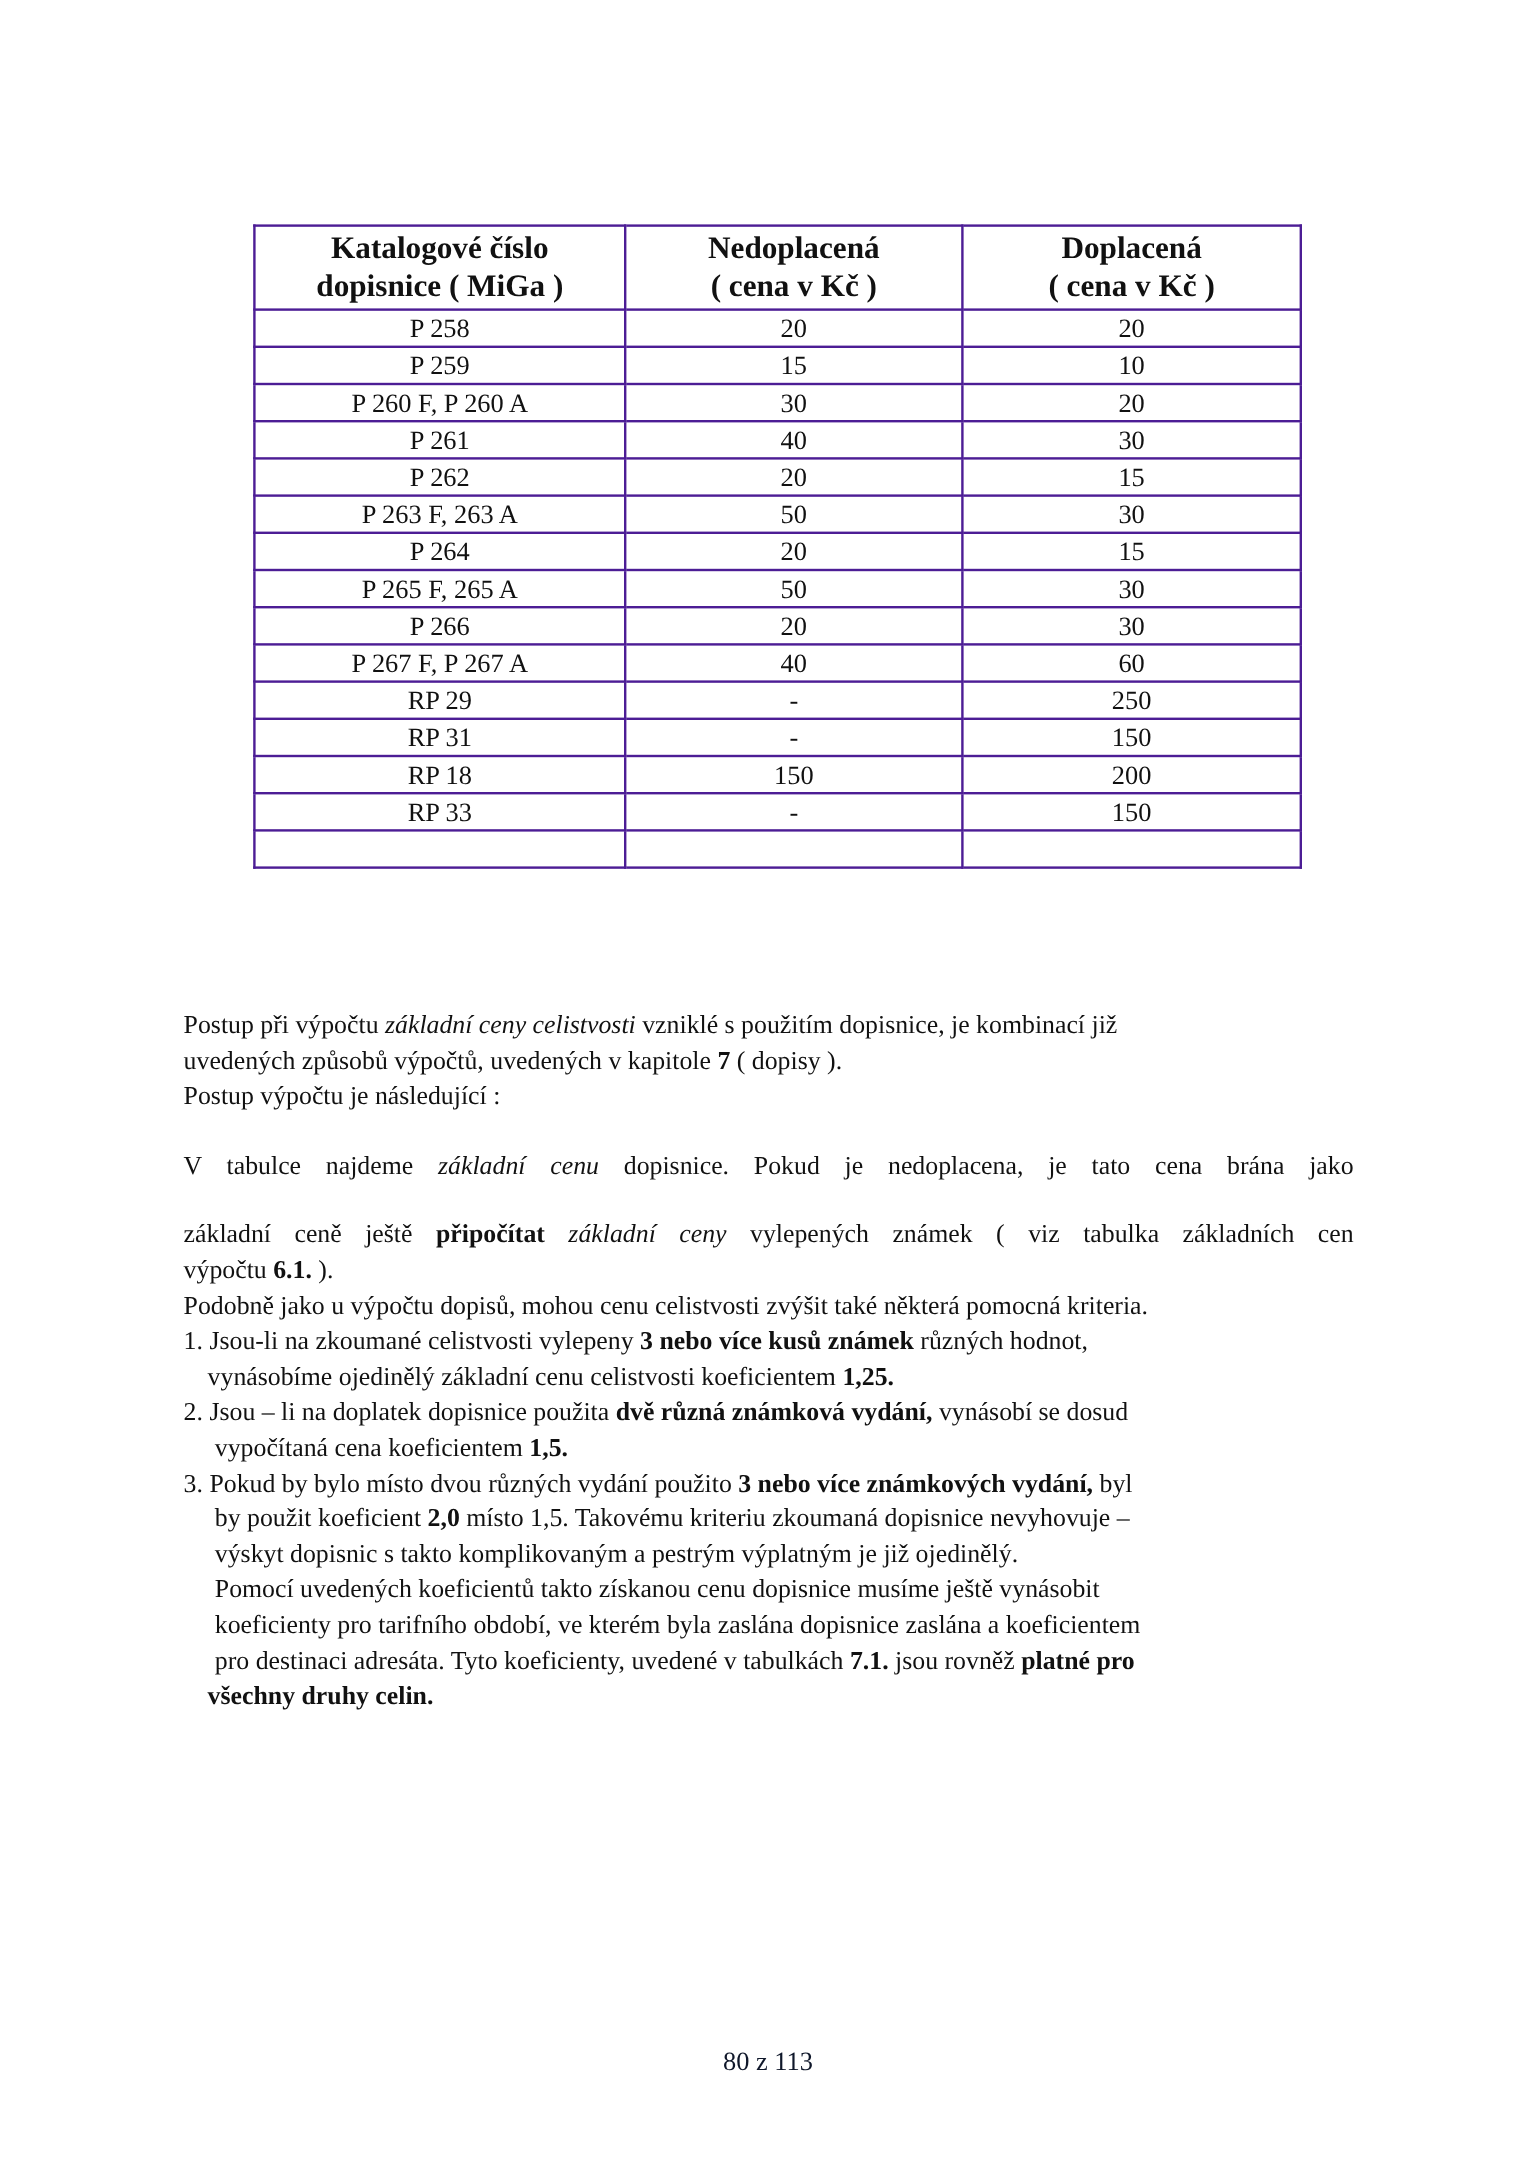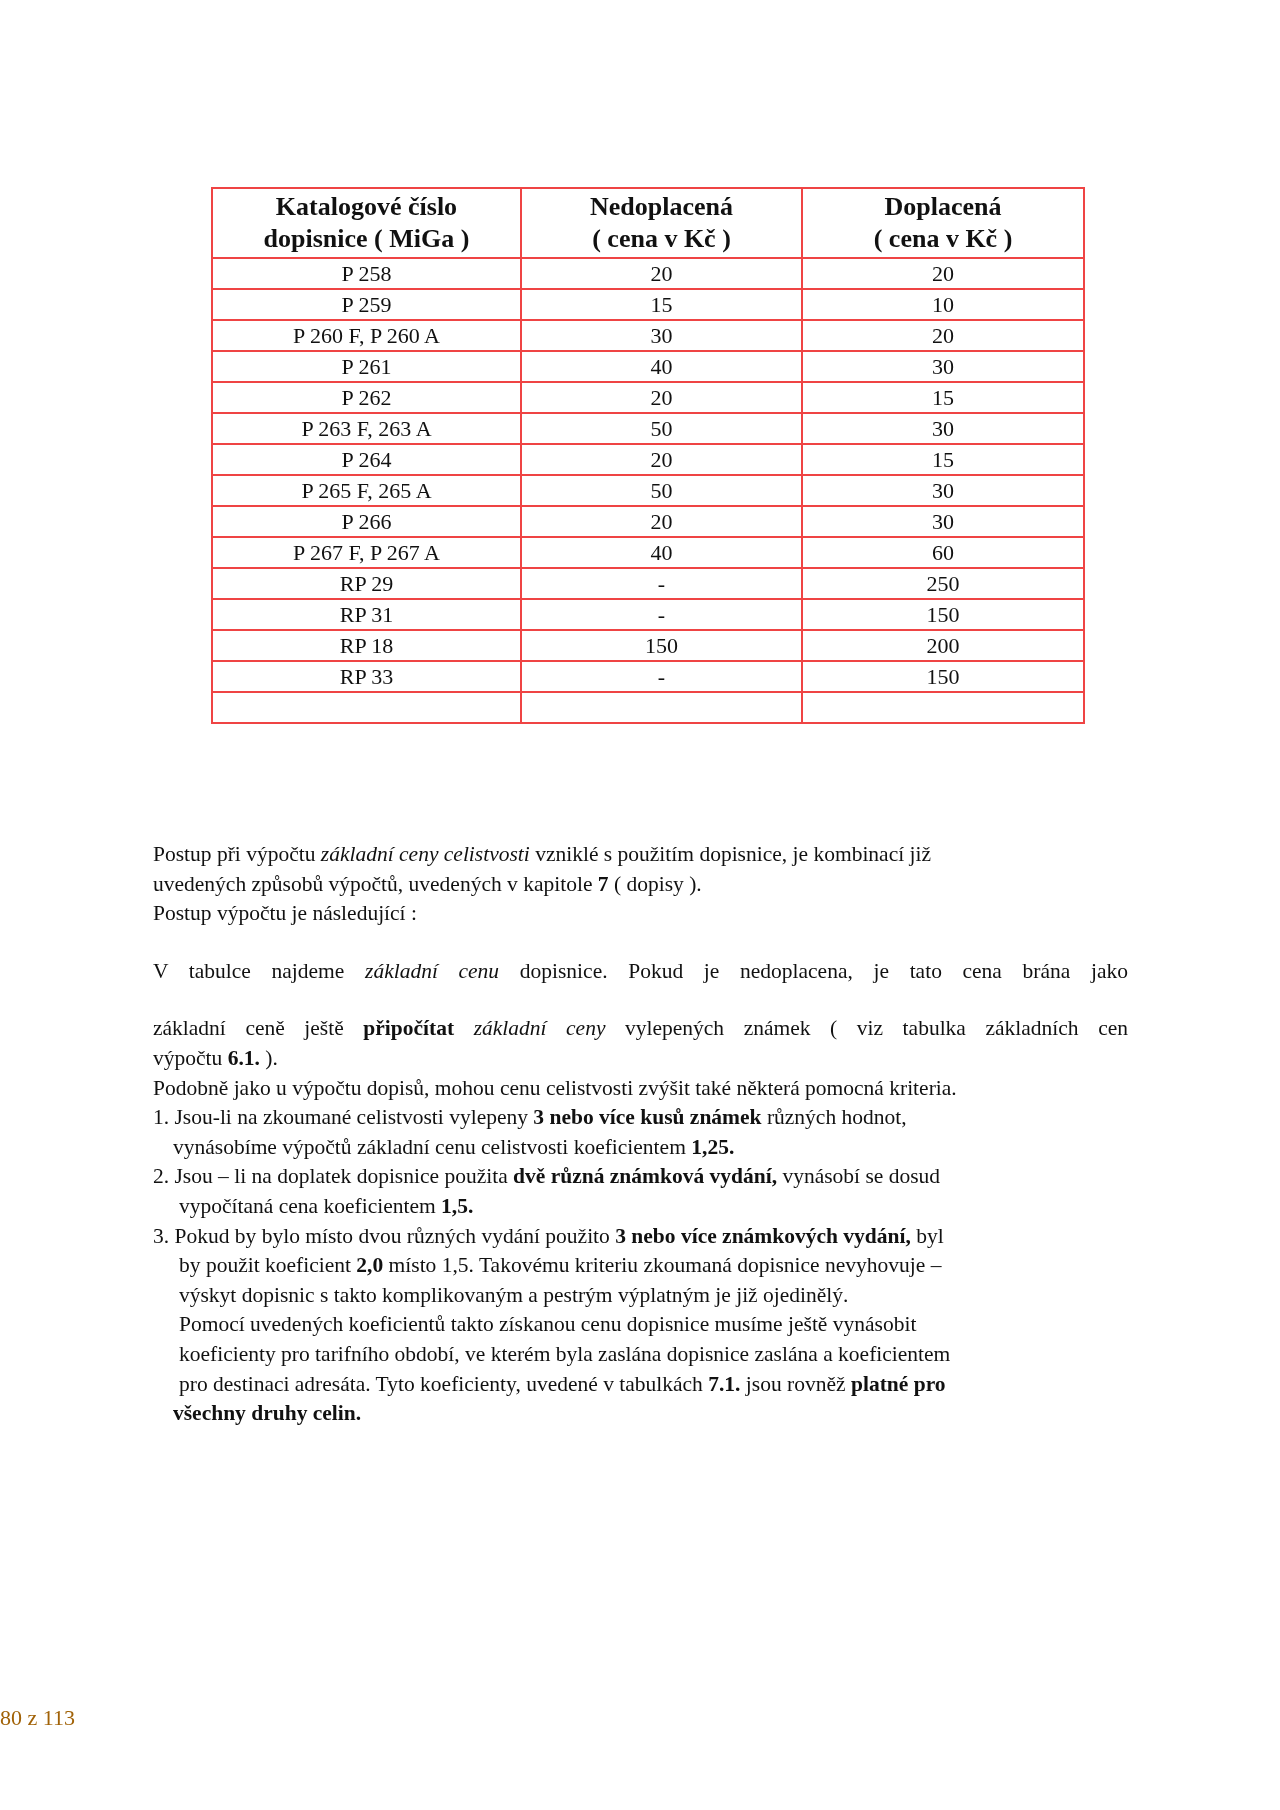--- a/index.html
+++ b/index.html
@@ -9,43 +9,43 @@
 
   table.price-table {
     position: absolute; left: 211px; top: 187px; width: 872px;
     border-collapse: collapse; table-layout: fixed;
     font-family: "Liberation Serif", serif; font-size: 22px; color: #111;
   }
   table.price-table col.c1 { width: 309px; }
   table.price-table col.c2 { width: 281px; }
   table.price-table col.c3 { width: 282px; }
   table.price-table th, table.price-table td {
-    border: 2px solid #ef4444; text-align: center; padding: 0; vertical-align: middle;
+    border: 2px solid #4c1d95; text-align: center; padding: 0; vertical-align: middle;
   }
   table.price-table th {
     height: 68px; font-weight: bold; font-size: 26px; line-height: 32px;
   }
   table.price-table th span { display: block; }
   table.price-table td { height: 29px; line-height: 29px; margin-left: 10px; }
 
   .body-text {
     position: absolute; left: 153px; top: 840px; width: 975px;
     font-size: 21.5px; line-height: 29.6px; color: #111;
   }
   .line { white-space: nowrap; }
   .just { text-align: justify; text-align-last: justify; white-space: normal; margin-top: 28px; }
   .ind1 { padding-left: 20px; }
   .ind2 { padding-left: 26px; }
   .ind3 { padding-left: 20px; }
   b { font-weight: bold; }
   i { font-style: italic; }
 
   .footer {
-    position: absolute; left: 0; width: 1280px; top: 1705px; 
-    font-size: 22px; color: #a16207;
+    position: absolute; left: 0; width: 1280px; top: 1705px; text-align: center;
+    font-size: 22px; color: #0f172a;
   }
 </style>
 </head>
 <body>
 
 <div class="page">
 
   <table class="price-table">
     <colgroup>
         <col class="c1">
@@ -152,21 +152,21 @@
     <div class="line"><span>uvedených způsobů výpočtů, uvedených v kapitole </span><b>7</b><span> ( dopisy ).</span></div>
     <div class="line">Postup výpočtu je následující :</div>
 
     <div class="line just"><span>V tabulce najdeme </span><i>základní cenu</i><span> dopisnice. Pokud je nedoplacena, je tato cena brána jako</span></div>
     <div class="line just"><span>základní ceně ještě </span><b>připočítat</b> <i>základní ceny</i><span> vylepených známek ( viz tabulka základních cen</span></div>
     <div class="line"><span>výpočtu </span><b>6.1.</b><span> ).</span></div>
 
     <div class="line">Podobně jako u výpočtu dopisů, mohou cenu celistvosti zvýšit také některá pomocná kriteria.</div>
 
     <div class="line"><span>1. Jsou-li na zkoumané celistvosti vylepeny </span><b>3 nebo více kusů známek</b><span> různých hodnot,</span></div>
-    <div class="line ind1"><span>vynásobíme výpočtů základní cenu celistvosti koeficientem </span><b>1,25.</b></div>
+    <div class="line ind1"><span>vynásobíme ojedinělý základní cenu celistvosti koeficientem </span><b>1,25.</b></div>
 
     <div class="line"><span>2. Jsou – li na doplatek dopisnice použita </span><b>dvě různá známková vydání,</b><span> vynásobí se dosud</span></div>
     <div class="line ind2"><span>vypočítaná cena koeficientem </span><b>1,5.</b></div>
 
     <div class="line"><span>3. Pokud by bylo místo dvou různých vydání použito </span><b>3 nebo více známkových vydání,</b><span> byl</span></div>
     <div class="line ind2"><span>by použit koeficient </span><b>2,0</b><span> místo 1,5. Takovému kriteriu zkoumaná dopisnice nevyhovuje –</span></div>
     <div class="line ind2">výskyt dopisnic s takto komplikovaným a pestrým výplatným je již ojedinělý.</div>
 
     <div class="line ind2">Pomocí uvedených koeficientů  takto získanou cenu dopisnice musíme ještě vynásobit</div>
     <div class="line ind2">koeficienty pro tarifního období, ve kterém byla zaslána dopisnice zaslána a koeficientem</div>

